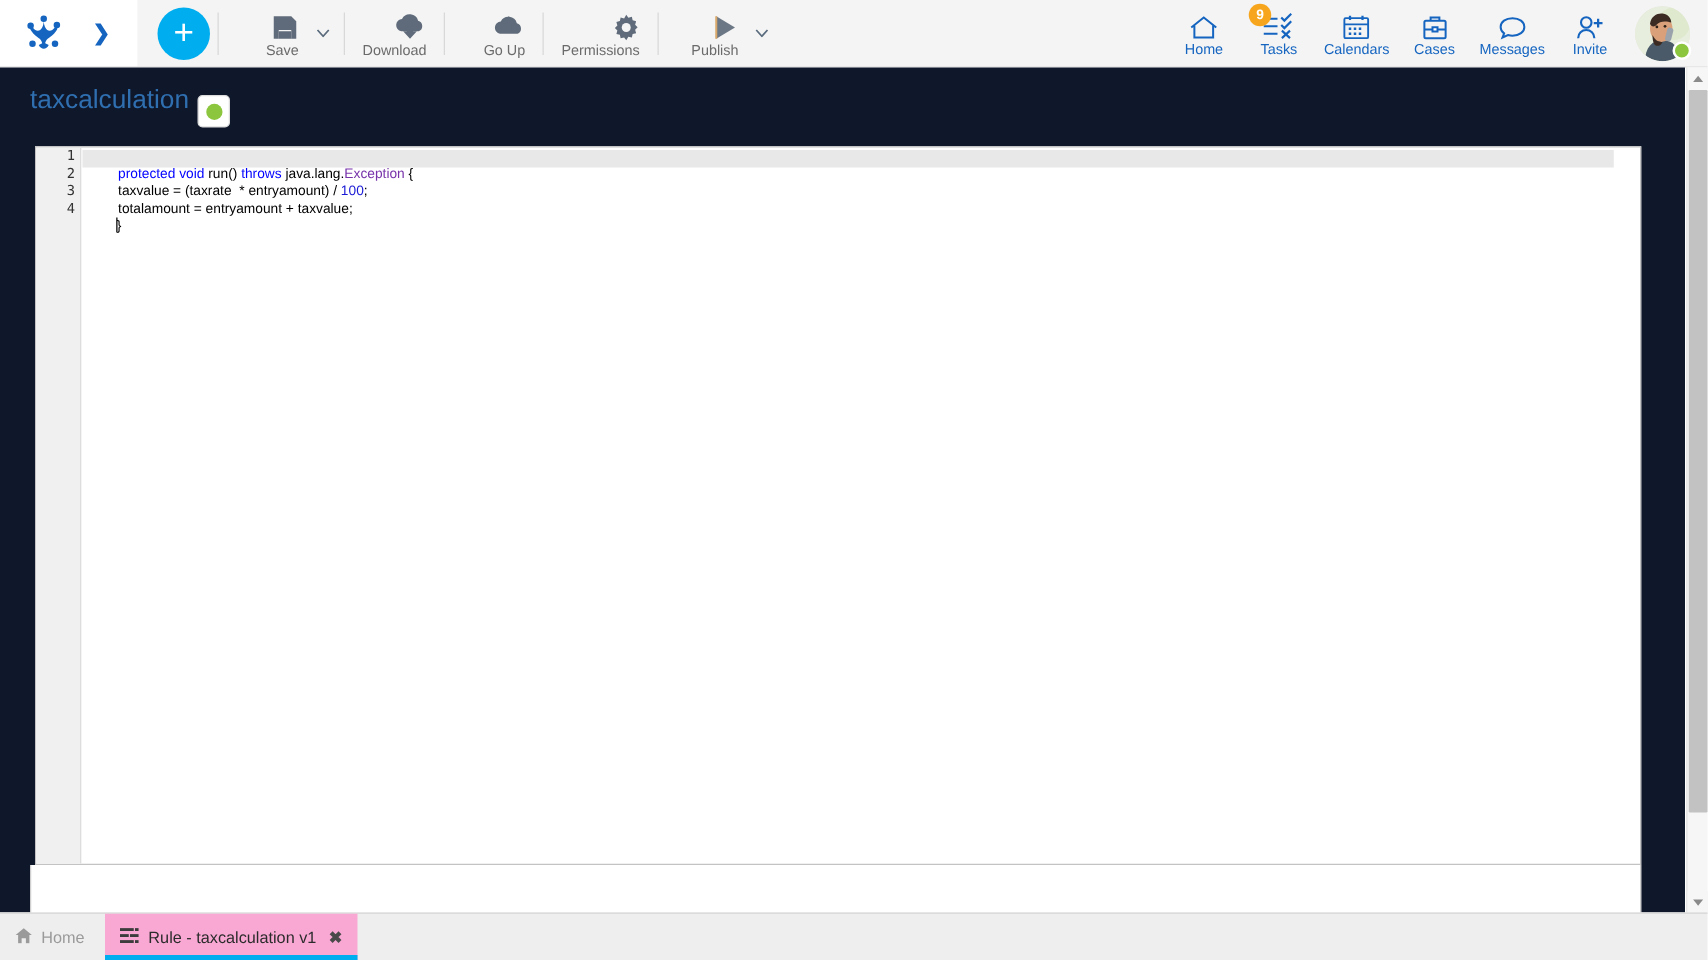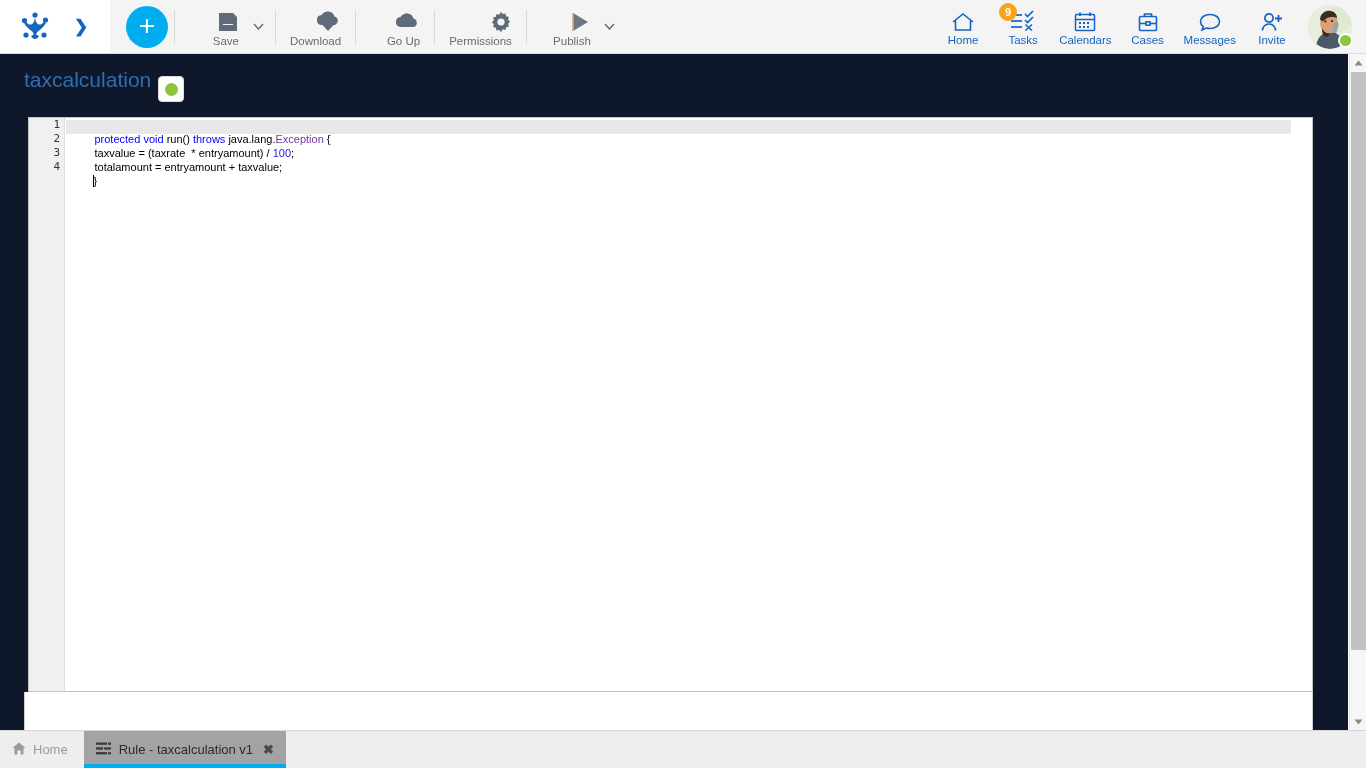--- a/index.html
+++ b/index.html
@@ -246,21 +246,21 @@
   }
   .task-home {
     display: flex; align-items: center; gap: 7px;
     padding: 0 16px 0 12px; height: 37px;
     font-size: 13px; color: #9a9a9a; cursor: pointer;
   }
   .task-tab {
     position: relative;
     display: flex; align-items: center; gap: 8px;
     padding: 0 12px; height: 37px;
-    background: #a3a3a3;
+    background: #f9a8d4;
     font-size: 13px; color: #2b2b2b; cursor: pointer;
   }
   .task-tab::after {
     content: ""; position: absolute; left: 0; bottom: 0;
     width: 100%; height: 4px; background: #00aeef;
   }
   .task-close {
     font-size: 13px; color: #4a4a4a; font-weight: bold;
     margin-left: 2px; cursor: pointer;
   }

